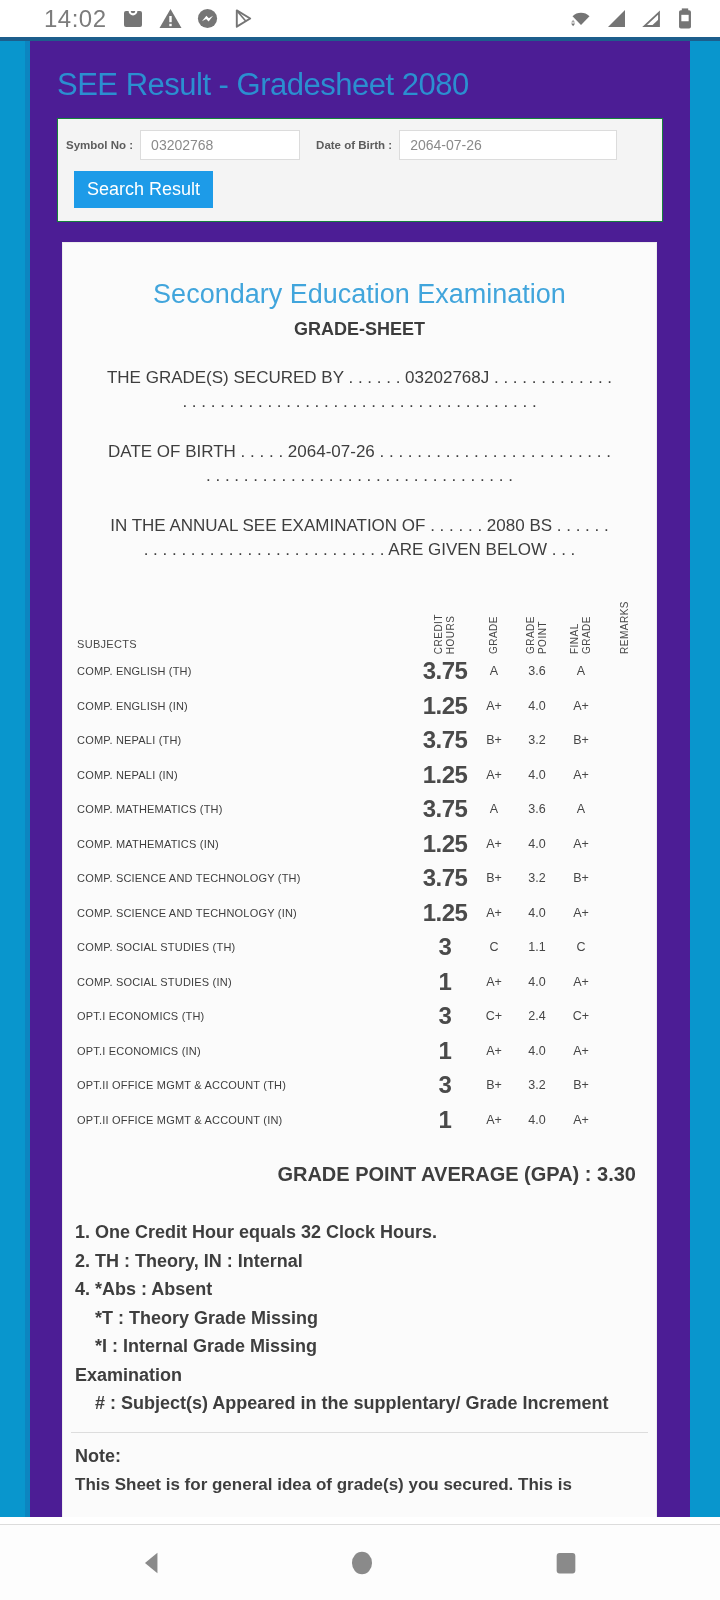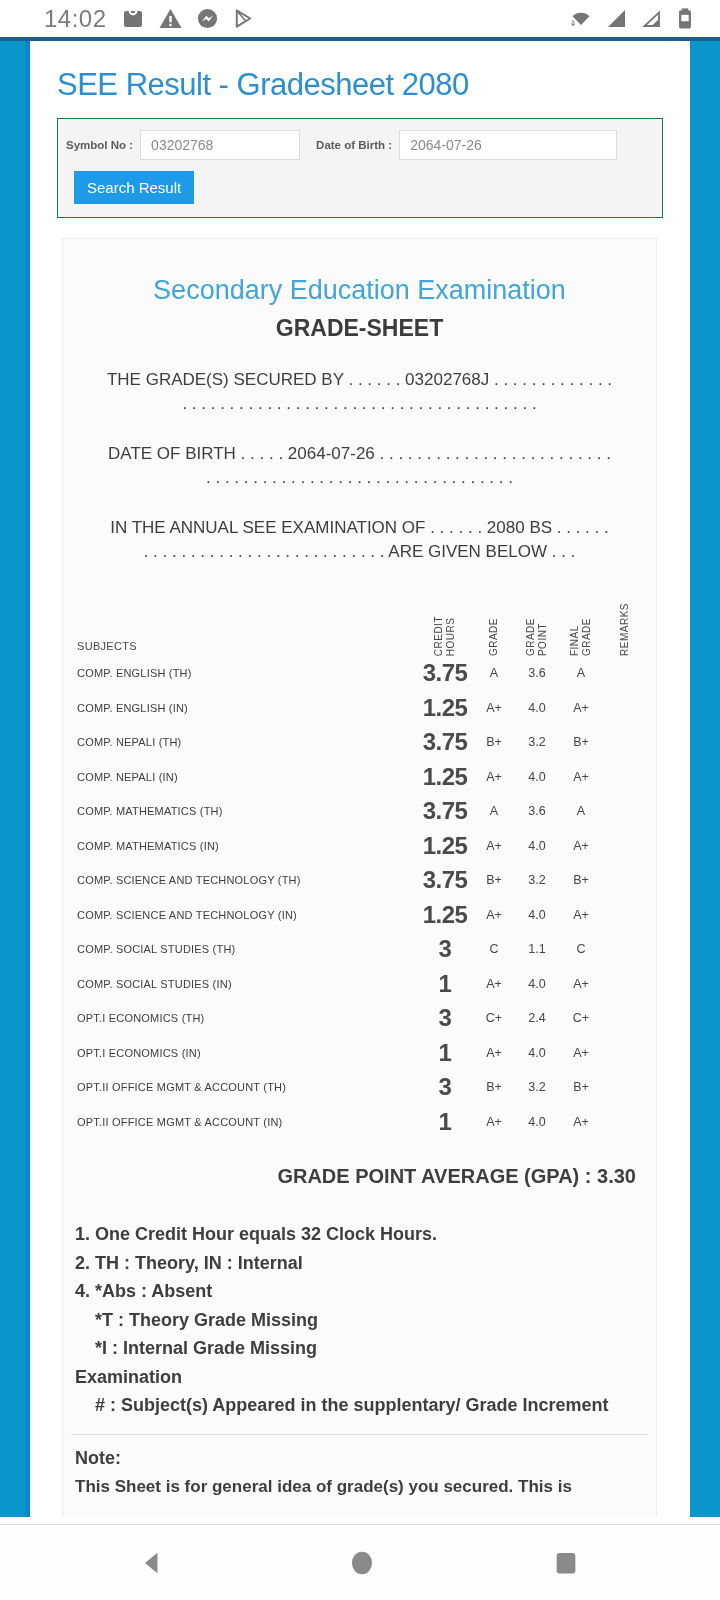--- a/index.html
+++ b/index.html
@@ -11,43 +11,43 @@
                padding:0 24px 0 44px; box-sizing:border-box;justify-content:flex-end; }
   .sb-time { font-size:24px; color:#7c7c7c; letter-spacing:.5px; margin-right:14px; }
   .sb-left { display:flex; align-items:center; gap:13px; }
   .sb-right { margin-left:auto; display:flex; align-items:center; gap:11px; }
   .sb-icon { display:flex; align-items:center; }
 
   .topline { height:4px; background:#1d5e8c; }
 
   
   .page { height:1476px; background:#0996cd; box-sizing:border-box; }
-  .content { margin:0 30px; height:100%; background:#ffffff; box-sizing:border-box;
+  .content { margin:0 30px; height:100%; background:#4c1d95; box-sizing:border-box;
              box-shadow:-5px 0 0 #0c85c0; overflow:hidden; }
 
   .page-title { margin:26px 0 0 27px; font-size:31px; font-weight:400; color:#2b8fd0; letter-spacing:-.5px; }
 
   .form-box { margin:15px 27px 0; background:#f4f4f4; border:1px solid #15803d;
               padding:11px 8px 13px; }
   .form-row { display:flex; align-items:center; }
   .form-label { font-size:11.5px; font-weight:700; color:#5c5c5c; white-space:nowrap; }
   .form-input { height:30px; border:1px solid #dcdcdc; background:#fff; color:#8a8a8a;
                 font-size:14px; padding:0 10px; margin-left:7px; box-sizing:border-box;
                 font-family:"Liberation Sans", sans-serif; }
   .in-symbol { width:160px; }
   .in-dob { width:218px; }
   .lbl-dob { margin-left:16px; }
   .search-btn { margin:11px 0 0 8px; background:#1d9be8; color:#ffffff; border:none;
-                font-size:15px; padding:8px 13px; font-family:"Liberation Sans", sans-serif; cursor:pointer; }
+                font-size:18px; padding:8px 13px; font-family:"Liberation Sans", sans-serif; cursor:pointer; }
 
   
   .card { margin:20px 33px 0 32px; background:#fbfbfb; border:1px solid #ededed;
           padding:36px 8px 40px; box-sizing:border-box; min-height:1330px; color:#3e3e3e; }
   .exam-title { margin:0; text-align:center; font-size:27px; font-weight:400; color:#41a5dc; }
-  .sheet-title { margin:9px 0 0; text-align:center; font-size:23px; font-weight:700; color:#3c3c3c; }
+  .sheet-title { margin:9px 0 0; text-align:center; font-size:18px; font-weight:700; color:#3c3c3c; }
   .dotted { margin:26px 4px 0; text-align:center; font-weight:400; font-size:17px;
             line-height:24px; color:#3e3e3e; }
   .dline { display:block; white-space:nowrap; }
 
   .gtable { margin-top:26px; }
   .ghead, .grow { display:grid; grid-template-columns:1fr 58px 40px 46px 42px 46px; }
   .ghead { align-items:end; height:66px; }
   .h-sub { font-size:11px; color:#474747; padding-left:6px; padding-bottom:4px; letter-spacing:.3px; }
   .vh { writing-mode:vertical-rl; transform:rotate(180deg); white-space:pre-line;
         font-size:10px; line-height:12px; color:#474747; justify-self:center; letter-spacing:.5px; }

